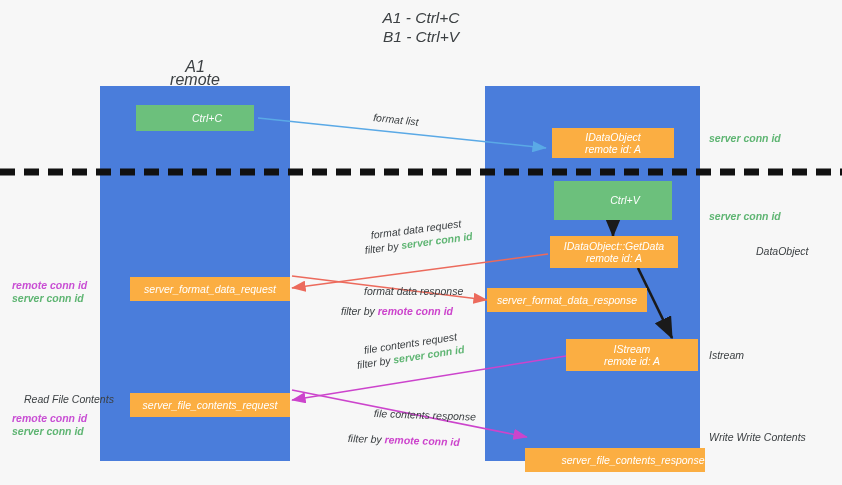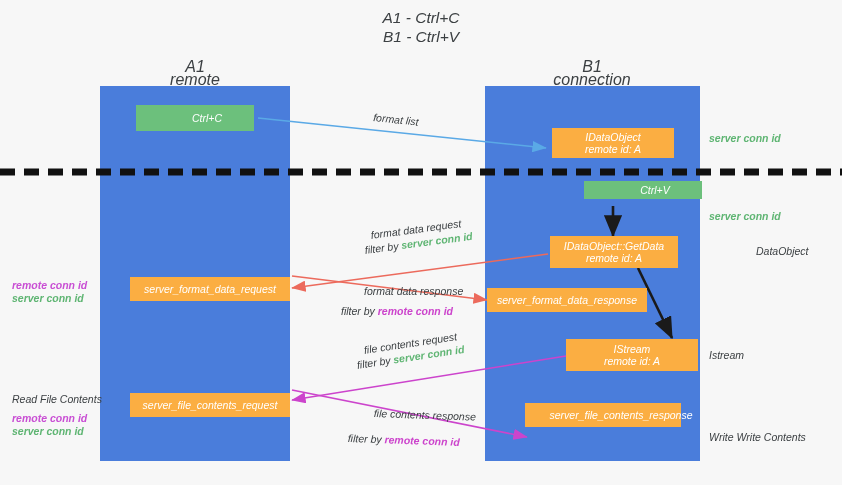--- a/index.html
+++ b/index.html
@@ -27,24 +27,20 @@
     <div>A1 - Ctrl+C</div>
     <div>B1 - Ctrl+V</div>
   </div>
 
   <div class="lane" style="left:100px;top:86px;width:190px;height:375px;"></div>
   <div class="lane" style="left:485px;top:86px;width:215px;height:375px;"></div>
 
   <div class="lane-hdr" style="left:135px;top:60px;width:120px;">
     <div>A1</div>
     <div>remote</div>
-  </div>
-  <div class="lane-hdr" style="left:532px;top:60px;width:120px;">
-    <div>B1</div>
-    <div>connection</div>
   </div>
 
   <svg viewBox="0 0 842 485">
     <defs>
       <marker id="ahBlue" markerWidth="9" markerHeight="7" refX="8.5" refY="3.5" orient="auto">
         <polygon points="0 0, 9 3.5, 0 7" fill="#5aa9e6"></polygon>
       </marker>
       <marker id="ahRed" markerWidth="9" markerHeight="7" refX="8.5" refY="3.5" orient="auto">
         <polygon points="0 0, 9 3.5, 0 7" fill="#ec6a5c"></polygon>
       </marker>
@@ -75,21 +71,21 @@
 
   <div class="box green" style="left:136px;top:105px;width:118px;height:26px;">
     <span>Ctrl+C</span>
   </div>
 
   <div class="box orange" style="left:552px;top:128px;width:122px;height:30px;">
     <span>IDataObject</span>
     <span>remote id: A</span>
   </div>
 
-  <div class="box green" style="left:584px;top:181px;width:118px;height:18px;">
+  <div class="box green" style="left:554px;top:181px;width:118px;height:39px;">
     <span>Ctrl+V</span>
   </div>
 
   <div class="box orange" style="left:550px;top:236px;width:128px;height:32px;">
     <span>IDataObject::GetData</span>
     <span>remote id: A</span>
   </div>
 
   <div class="box orange" style="left:566px;top:339px;width:132px;height:32px;">
     <span>IStream</span>
@@ -101,21 +97,21 @@
   </div>
 
   <div class="box orange" style="left:487px;top:288px;width:160px;height:24px;text-align:right;">
     <span>server_format_data_response</span>
   </div>
 
   <div class="box orange" style="left:130px;top:393px;width:160px;height:24px;">
     <span>server_file_contents_request</span>
   </div>
 
-  <div class="box orange" style="left:525px;top:403px;width:156px;height:24px;padding-left:36px;">
+  <div class="box orange" style="left:525px;top:448px;width:180px;height:24px;padding-left:36px;">
     <span>server_file_contents_response</span>
   </div>
 
   <div class="lbl rot" style="left:374px;top:111px;transform:rotate(6deg);">format list</div>
 
   <div class="lbl rot" style="left:370px;top:229px;transform:rotate(-7.5deg);">format data request</div>
   <div class="lbl rot" style="left:364px;top:244px;transform:rotate(-7.5deg);">
     <span>filter by </span><span class="grn">server conn id</span>
   </div>
 
@@ -136,17 +132,17 @@
 
   <div class="lbl grn" style="left:709px;top:132px;">server conn id</div>
   <div class="lbl grn" style="left:709px;top:210px;">server conn id</div>
   <div class="lbl" style="left:709px;top:245px;padding-left:47px;">DataObject</div>
   <div class="lbl" style="left:709px;top:349px;">Istream</div>
   <div class="lbl" style="left:709px;top:431px;">Write Write Contents</div>
 
   <div class="lbl mag" style="left:12px;top:279px;">remote conn id</div>
   <div class="lbl grn" style="left:12px;top:292px;">server conn id</div>
 
-  <div class="lbl" style="left:12px;top:393px;">Read File Contents</div>
+  <div class="lbl" style="left:24px;top:393px;">Read File Contents</div>
   <div class="lbl mag" style="left:12px;top:412px;">remote conn id</div>
   <div class="lbl grn" style="left:12px;top:425px;">server conn id</div>
 
 </div>
 
 </body></html>

